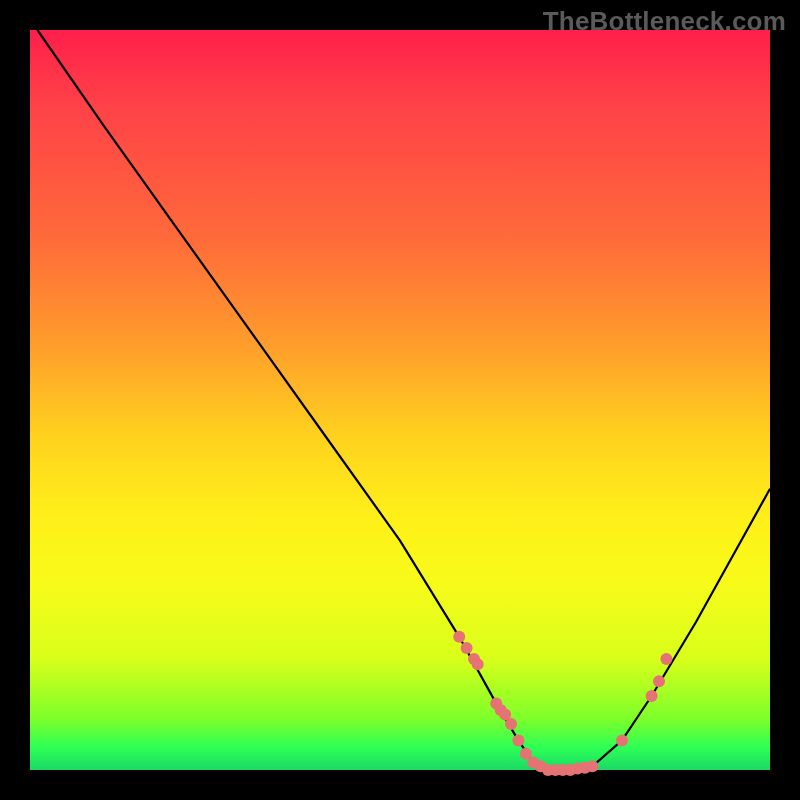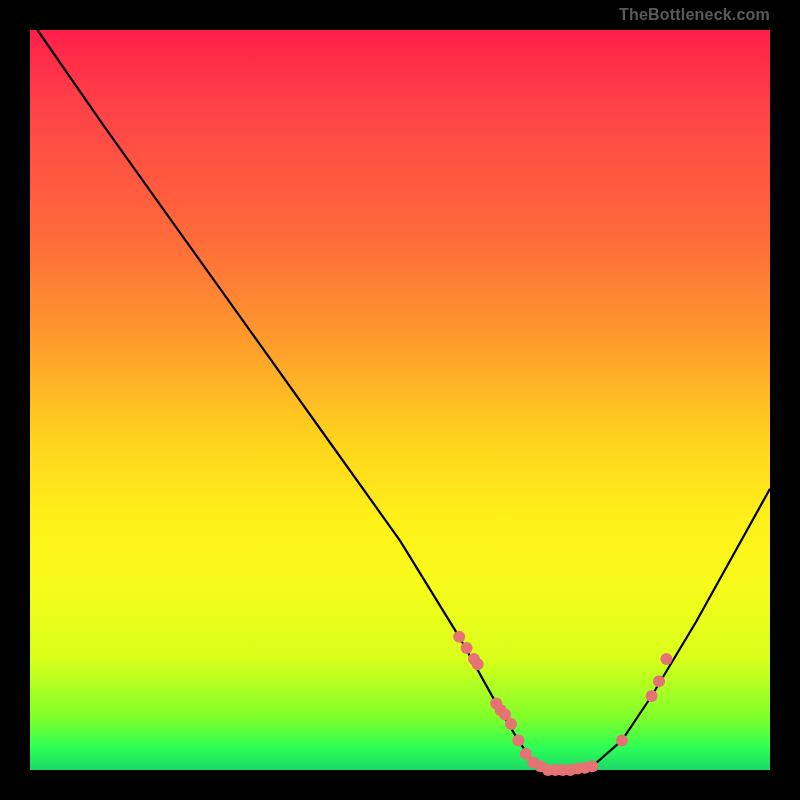--- a/index.html
+++ b/index.html
@@ -12,24 +12,24 @@
   }
   .container {
     position: relative;
     width: 800px;
     height: 800px;
     background: #000000;
   }
   .watermark {
     position: absolute;
     top: 6px;
-    right: 30px;
+    right: 14px;
     color: #5a5a5a;
     font-family: Arial, Helvetica, sans-serif;
-    font-size: 16px;
+    font-size: 26px;
     font-weight: 600;
     letter-spacing: 0.2px;
     z-index: 10;
   }
   .plot-area {
     position: absolute;
     left: 30px;
     top: 30px;
     width: 740px;
     height: 740px;

